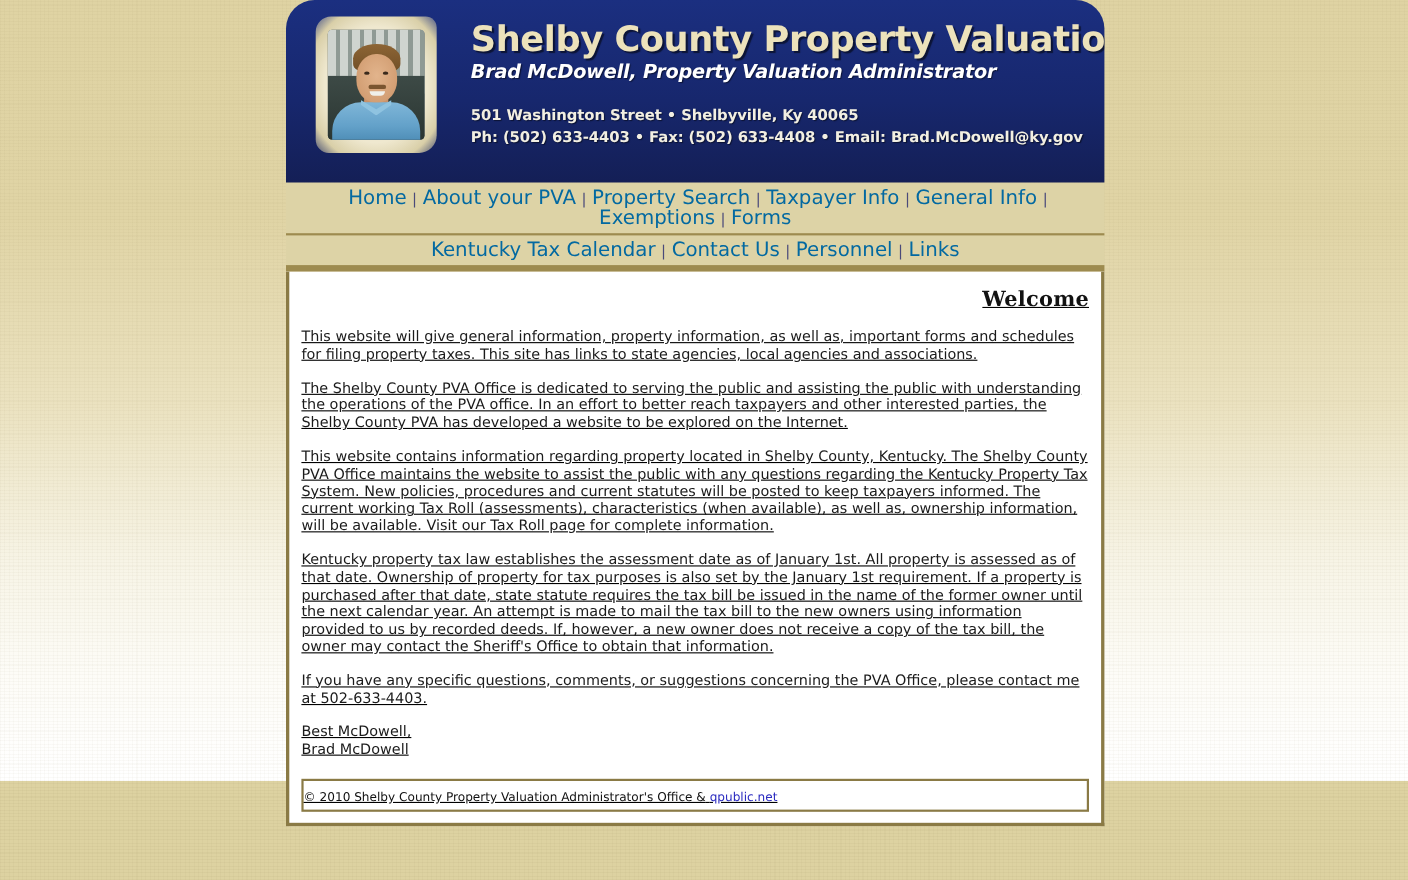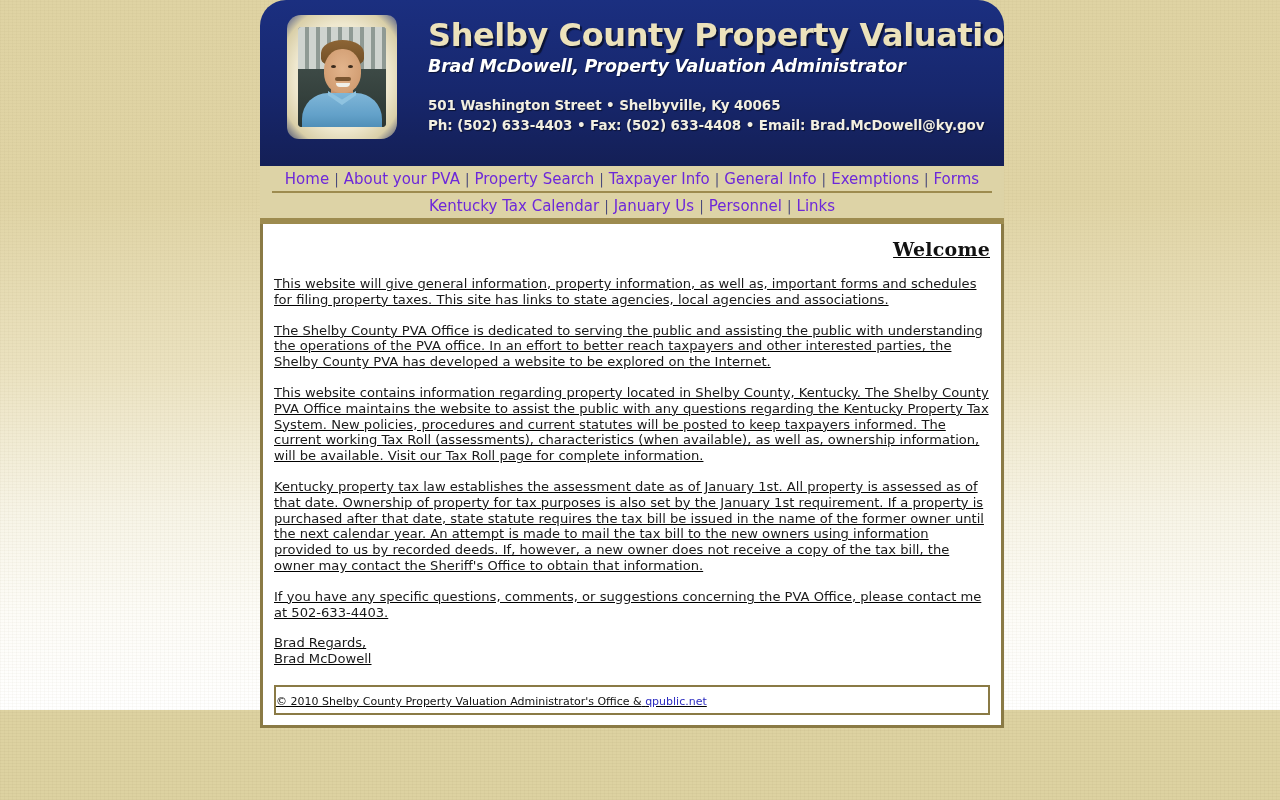--- a/index.html
+++ b/index.html
@@ -186,23 +186,23 @@
     padding-bottom: 2px;
   }
   .nav-inner1 {
     display: inline-block;
     border-bottom: 2px solid #9d8b4f;
     padding: 0 8px 3px 8px;
   }
   .nav-row.row2 { padding-top: 3px; }
   .nav a {
     font-family: "DejaVu Sans", "Liberation Sans", sans-serif;
-    font-size: 15px;
+    font-size: 18px;
     line-height: 17px;
-    color: #6d28d9;
+    color: #0369a1;
     text-decoration: none;
     display: inline-block;
     padding: 0 5px;
   }
   .nav .sep {
     font-family: "DejaVu Sans", "Liberation Sans", sans-serif;
     font-size: 13.5px;
     line-height: 17px;
     color: #4a4a7a;
     display: inline-block;
@@ -302,39 +302,39 @@
         <a href="#">Property Search</a><span class="sep">|</span>
         <a href="#">Taxpayer Info</a><span class="sep">|</span>
         <a href="#">General Info</a><span class="sep">|</span>
         <a href="#">Exemptions</a><span class="sep">|</span>
         <a href="#">Forms</a>
       </span>
     </div>
 
     <div class="nav-row row2">
       <a href="#">Kentucky Tax Calendar</a><span class="sep">|</span>
-      <a href="#">January Us</a><span class="sep">|</span>
+      <a href="#">Contact Us</a><span class="sep">|</span>
       <a href="#">Personnel</a><span class="sep">|</span>
       <a href="#">Links</a>
     </div>
 
   </div>
 
   <div class="content">
 
     <h1 class="page-title">Welcome</h1>
 
     <p>This website will give general information, property information, as well as, important forms and schedules for filing property taxes. This site has links to state agencies, local agencies and associations.</p>
     <p>The Shelby County PVA Office is dedicated to serving the public and assisting the public with understanding the operations of the PVA office. In an effort to better reach taxpayers and other interested parties, the Shelby County PVA has developed a website to be explored on the Internet.</p>
     <p>This website contains information regarding property located in Shelby County, Kentucky. The Shelby County PVA Office maintains the website to assist the public with any questions regarding the Kentucky Property Tax System. New policies, procedures and current statutes will be posted to keep taxpayers informed. The current working Tax Roll (assessments), characteristics (when available), as well as, ownership information, will be available. Visit our Tax Roll page for complete information.</p>
     <p>Kentucky property tax law establishes the assessment date as of January 1st. All property is assessed as of that date. Ownership of property for tax purposes is also set by the January 1st requirement. If a property is purchased after that date, state statute requires the tax bill be issued in the name of the former owner until the next calendar year. An attempt is made to mail the tax bill to the new owners using information provided to us by recorded deeds. If, however, a new owner does not receive a copy of the tax bill, the owner may contact the Sheriff's Office to obtain that information.</p>
     <p>If you have any specific questions, comments, or suggestions concerning the PVA Office, please contact me at 502-633-4403.</p>
 
     <p class="sig">
-      <span>Brad Regards,</span><br>
+      <span>Best McDowell,</span><br>
       <span>Brad McDowell</span>
     </p>
 
     <div class="footer">
       <span class="footer-text"><span>© 2010 Shelby County Property Valuation Administrator's Office &amp;</span> <a href="#">qpublic.net</a></span>
     </div>
 
   </div>
 
 </div>

